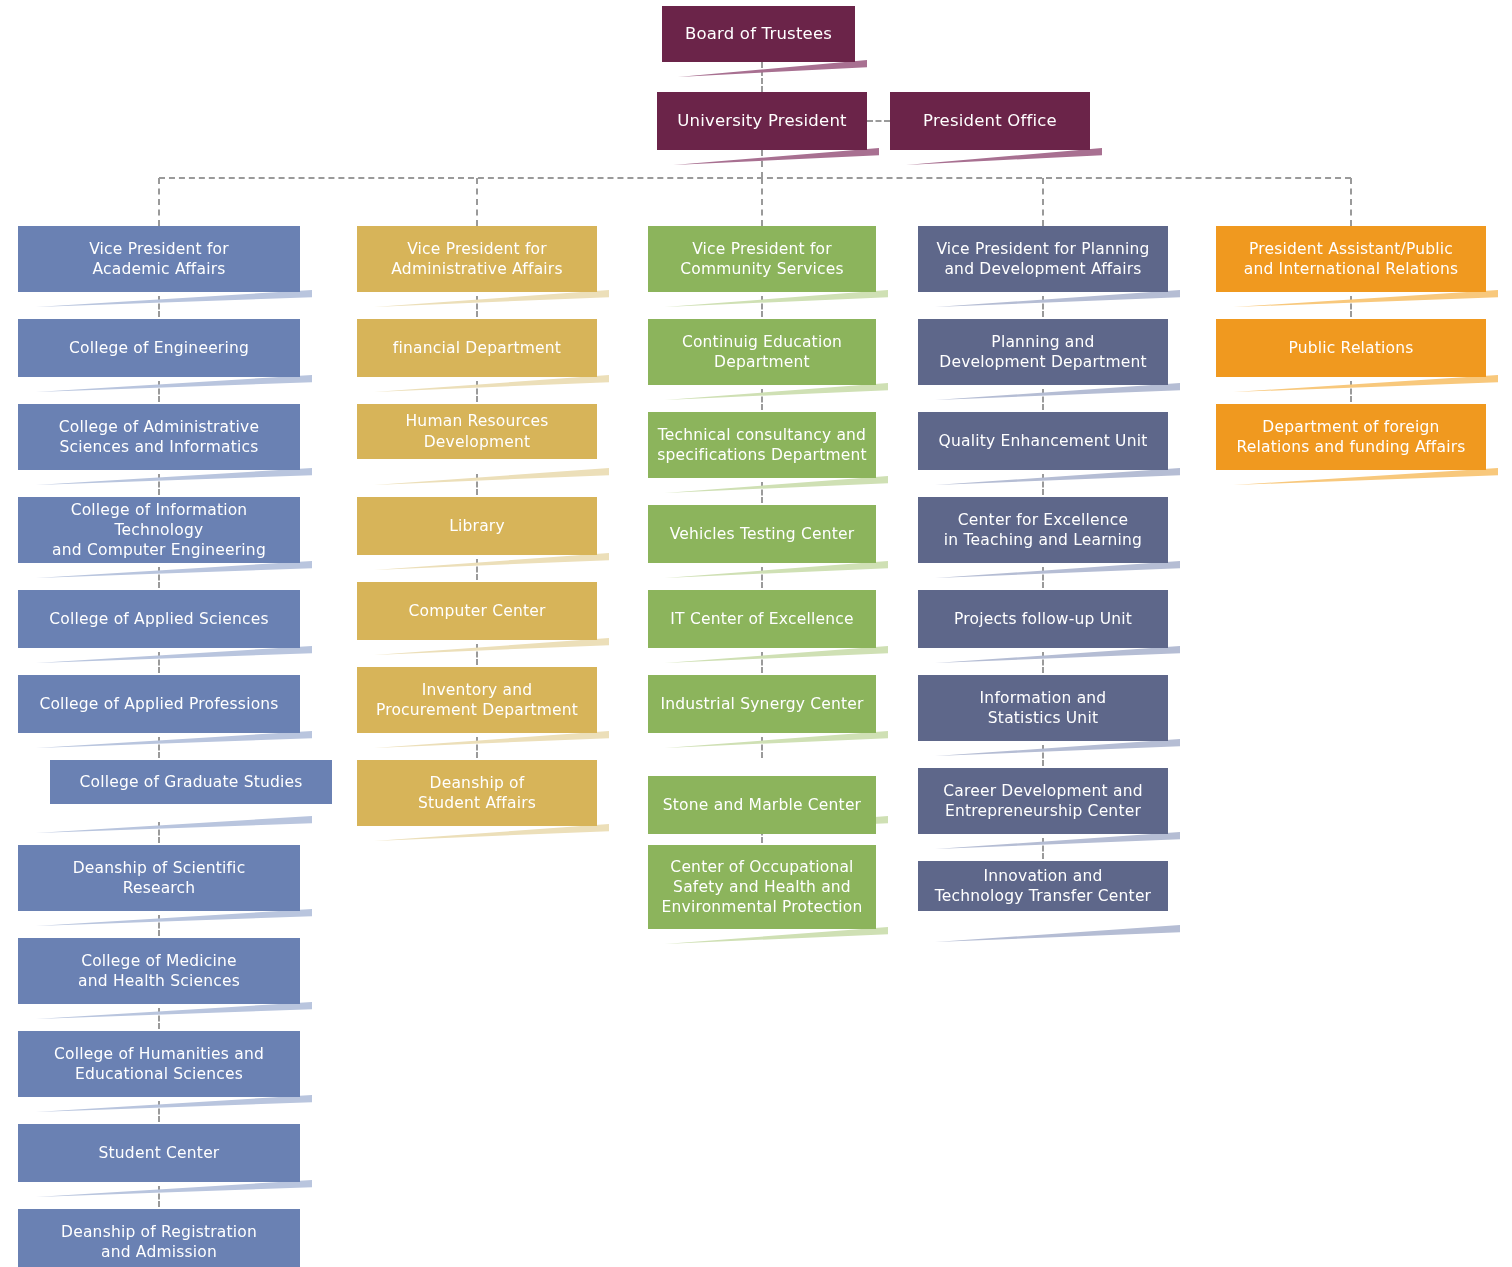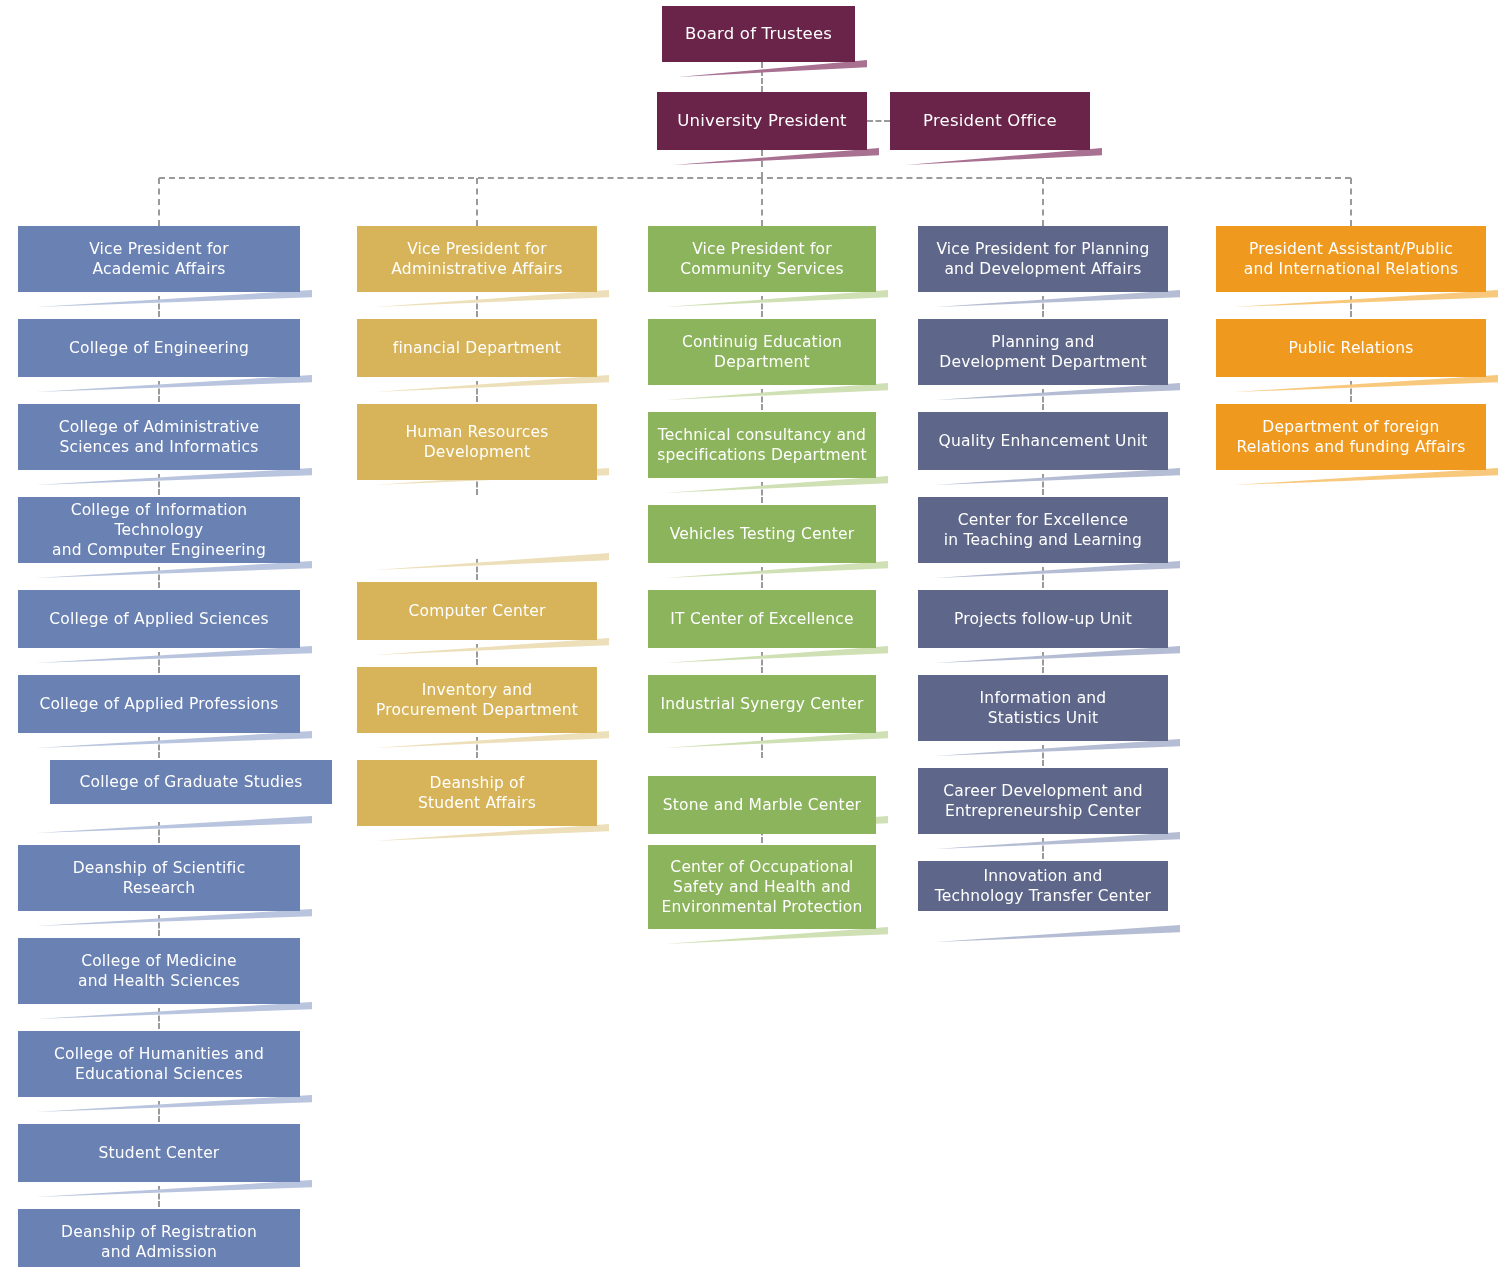--- a/index.html
+++ b/index.html
@@ -165,26 +165,29 @@
       <span class="label">Vice President for
 Administrative Affairs</span>
     </div>
     <div class="conn-v" style="left: 476px; top: 296px; height: 21px;"></div>
     <div class="shadow" style="left: 357px; top: 375px; width: 240px; height: 17px; background: rgb(236, 223, 185); clip-path: polygon(2% 100%, 100% 0%, 100% 42%, 2% 100%); transform: translateX(12px);"></div>
     <div class="node c-gold fs-15" style="left: 357px; top: 319px; width: 240px; height: 58px;">
       <span class="label">financial Department</span>
     </div>
     <div class="conn-v" style="left: 476px; top: 381px; height: 21px;"></div>
     <div class="shadow" style="left: 357px; top: 468px; width: 240px; height: 17px; background: rgb(236, 223, 185); clip-path: polygon(2% 100%, 100% 0%, 100% 42%, 2% 100%); transform: translateX(12px);"></div>
-    <div class="node c-gold fs-15" style="left: 357px; top: 404px; width: 240px; height: 76px;">
+    <div class="node c-gold fs-15" style="left: 357px; top: 404px; width: 240px; height: 55px;">
       <span class="label">Human Resources
 Development</span>
     </div>
     <div class="conn-v" style="left: 476px; top: 474px; height: 21px;"></div>
     <div class="shadow" style="left: 357px; top: 553px; width: 240px; height: 17px; background: rgb(236, 223, 185); clip-path: polygon(2% 100%, 100% 0%, 100% 42%, 2% 100%); transform: translateX(12px);"></div>
+    <div class="node c-gold fs-15" style="left: 357px; top: 497px; width: 240px; height: 58px;">
+      <span class="label">Library</span>
+    </div>
     <div class="conn-v" style="left: 476px; top: 559px; height: 21px;"></div>
     <div class="shadow" style="left: 357px; top: 638px; width: 240px; height: 17px; background: rgb(236, 223, 185); clip-path: polygon(2% 100%, 100% 0%, 100% 42%, 2% 100%); transform: translateX(12px);"></div>
     <div class="node c-gold fs-15" style="left: 357px; top: 582px; width: 240px; height: 58px;">
       <span class="label">Computer Center</span>
     </div>
     <div class="conn-v" style="left: 476px; top: 644px; height: 21px;"></div>
     <div class="shadow" style="left: 357px; top: 731px; width: 240px; height: 17px; background: rgb(236, 223, 185); clip-path: polygon(2% 100%, 100% 0%, 100% 42%, 2% 100%); transform: translateX(12px);"></div>
     <div class="node c-gold fs-15" style="left: 357px; top: 667px; width: 240px; height: 66px;">
       <span class="label">Inventory and
 Procurement Department</span>

